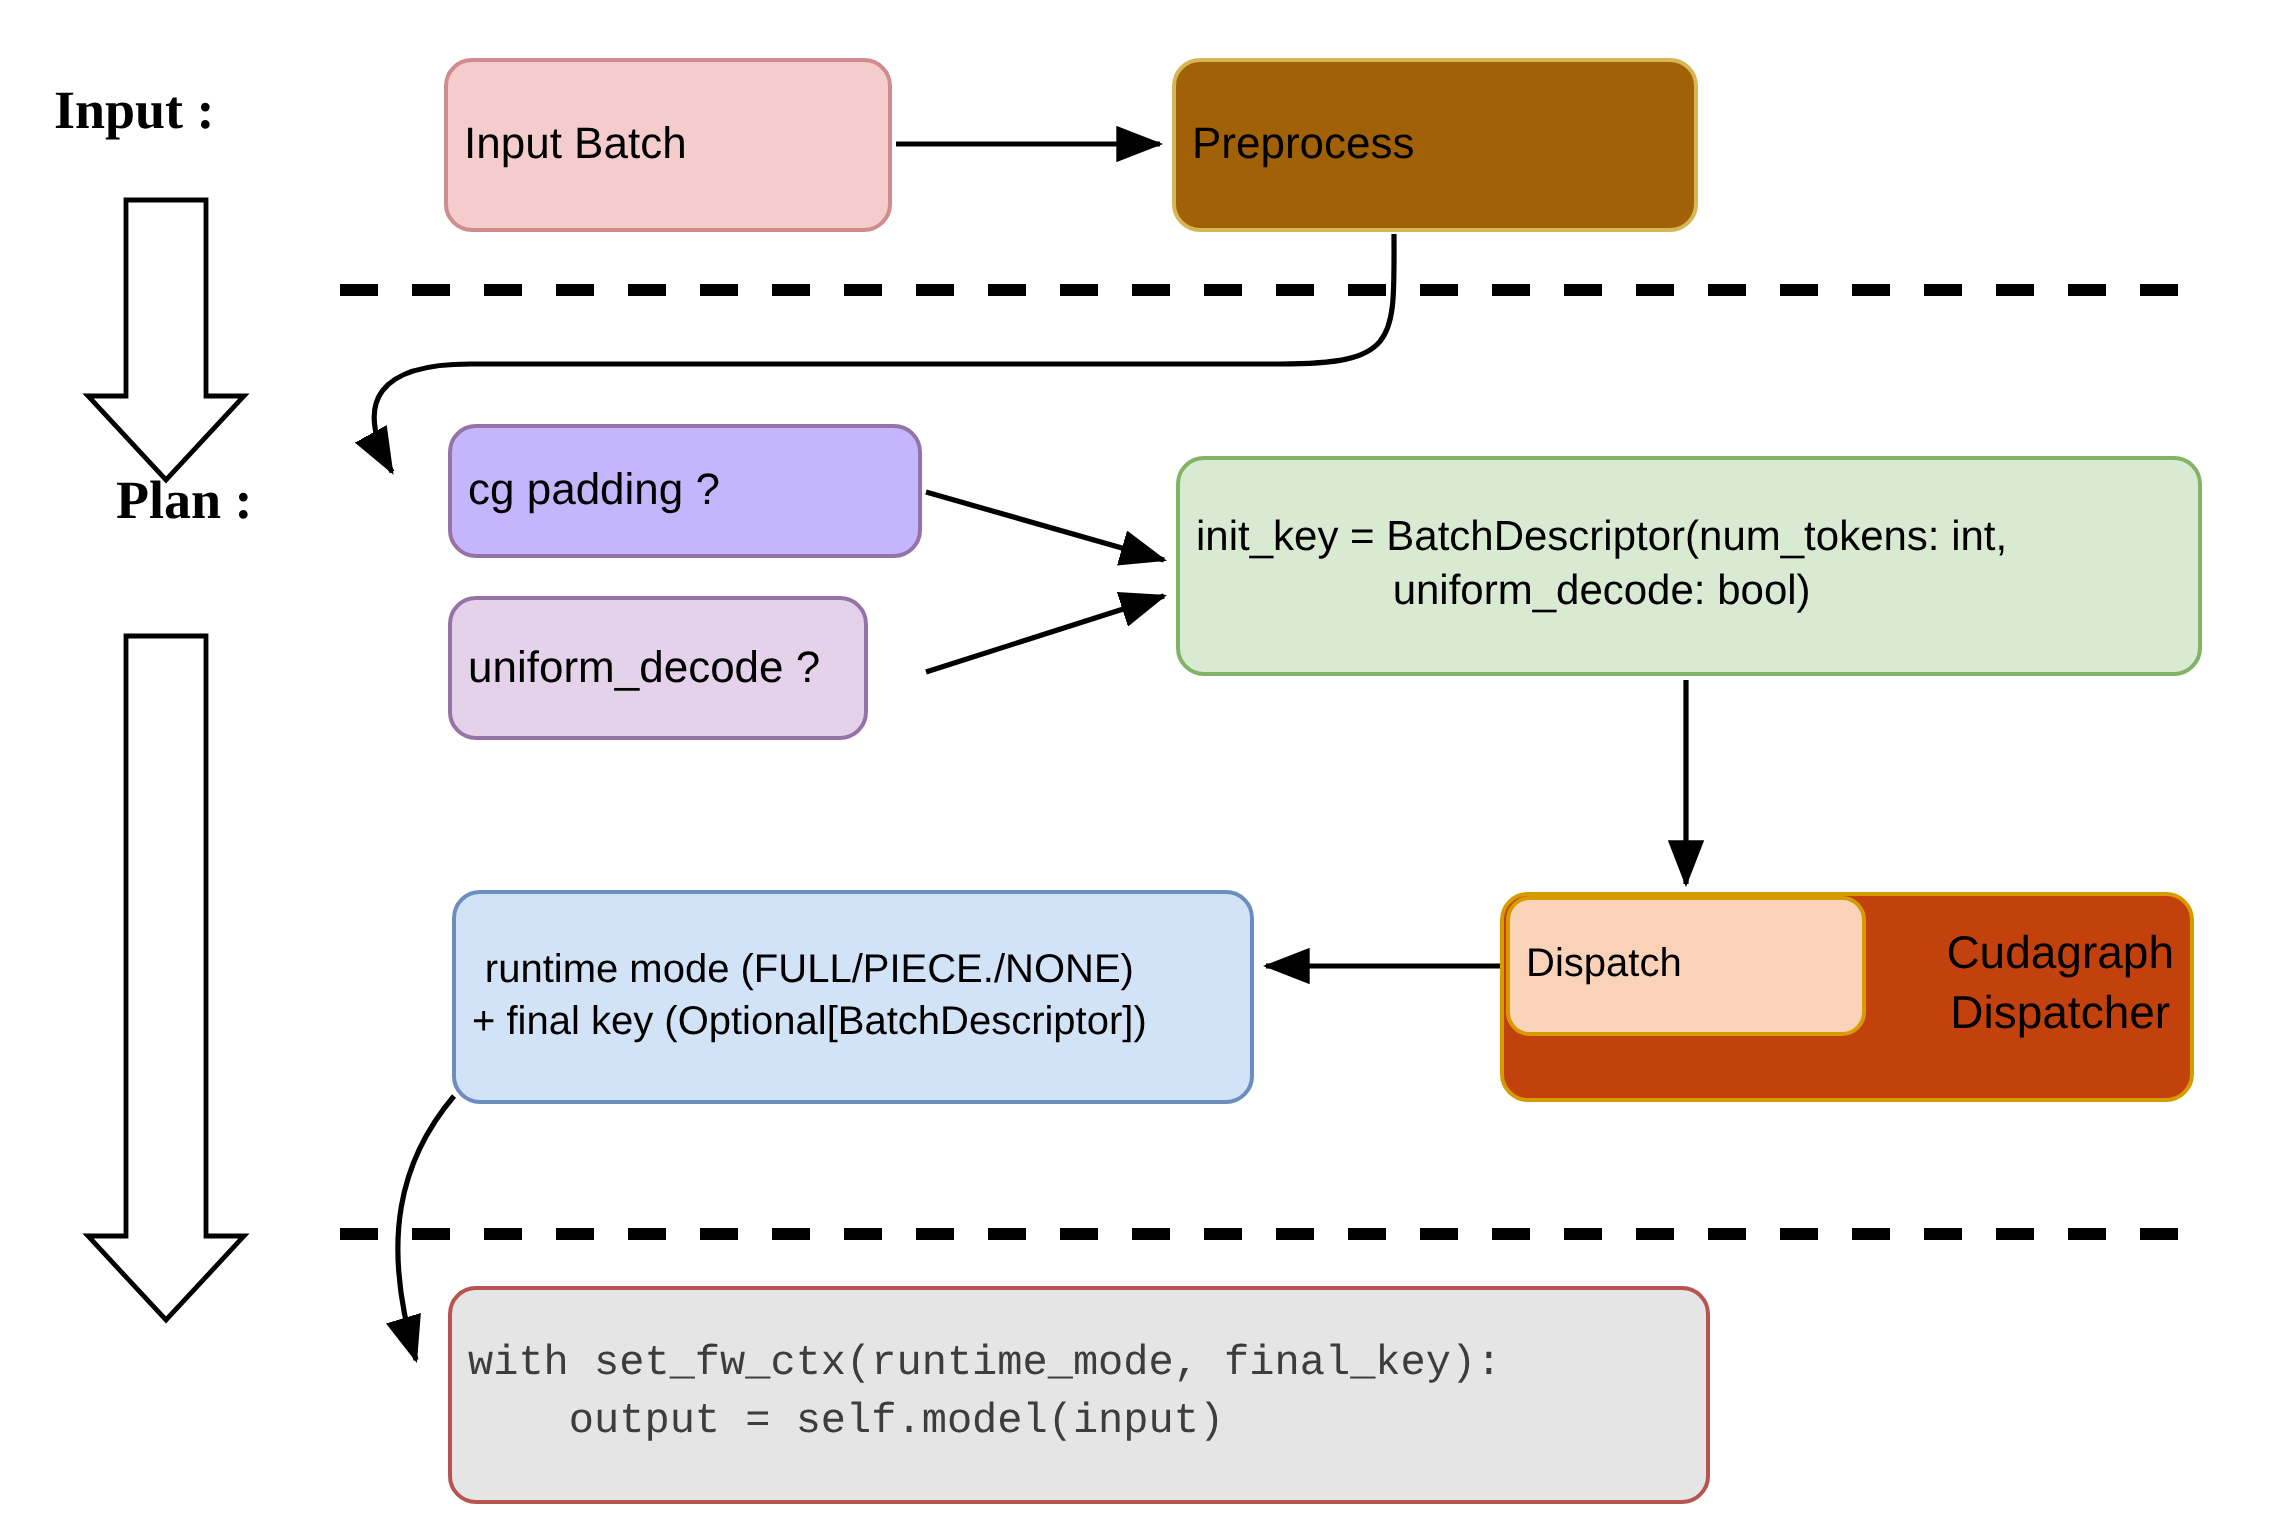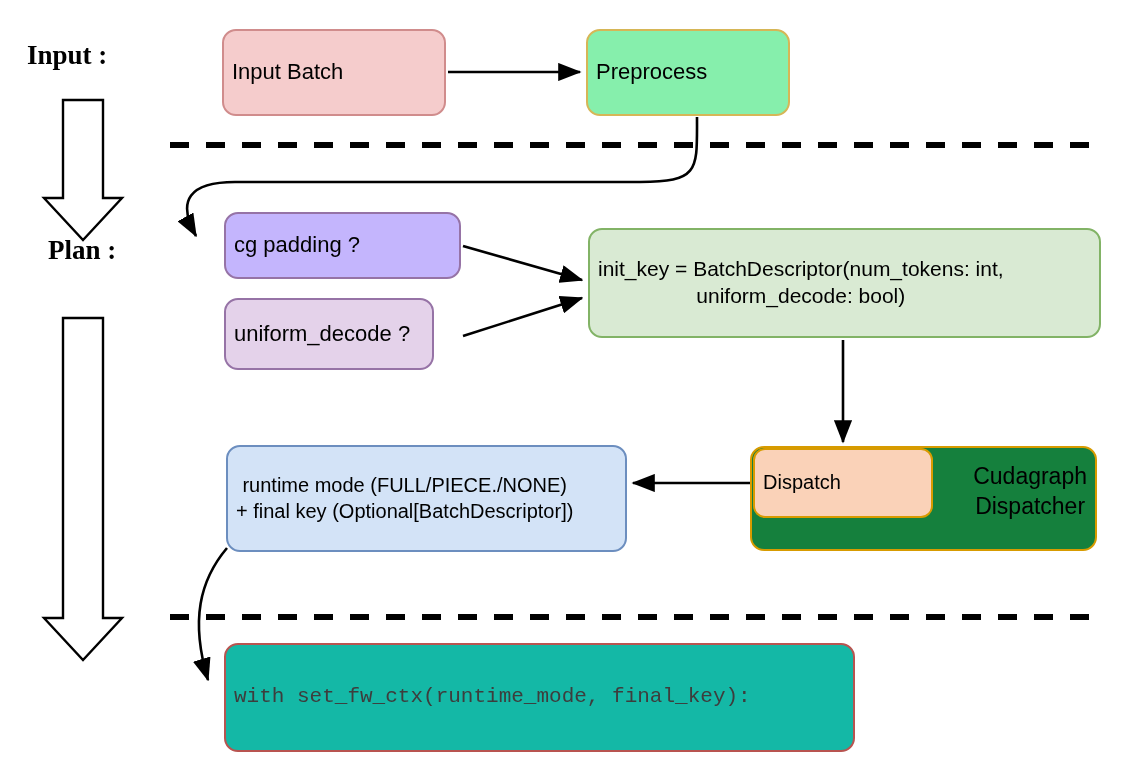--- a/index.html
+++ b/index.html
@@ -49,22 +49,22 @@
     line-height: 1.28;
     padding: 4px 8px;
   }
   .node-input-batch {
     left: 222px; top: 29px; width: 224px; height: 87px;
     background: #f5cccc;
     border-color: #d08c8c;
     font-size: 22px;
   }
   .node-preprocess {
-    left: 586px; top: 29px; width: 204px; height: 87px;
-    background: #86efac;
+    left: 586px; top: 29px; width: 263px; height: 87px;
+    background: #a16207;
     border-color: #d6b656;
     font-size: 22px;
   }
   .node-cg-padding {
     left: 224px; top: 212px; width: 237px; height: 67px;
     background: #c4b5fd;
     border-color: #9673a6;
     font-size: 22px;
   }
   .node-uniform-decode {
@@ -74,21 +74,21 @@
     font-size: 22px;
   }
   .node-init-key {
     left: 588px; top: 228px; width: 513px; height: 110px;
     background: #d9ead3;
     border-color: #82b366;
     font-size: 21px;
   }
   .node-cudagraph-dispatcher {
     left: 750px; top: 446px; width: 347px; height: 105px;
-    background: #15803d;
+    background: #c2410c;
     border-color: #d79b00;
     font-size: 23px;
     align-items: center;
     justify-content: flex-end;
     padding-bottom: 18px;
   }
   .node-dispatch {
     left: 753px; top: 448px; width: 180px; height: 70px;
     background: #fad2b8;
     border-color: #d79b00;
@@ -97,34 +97,34 @@
     z-index: 3;
   }
   .node-runtime-mode {
     left: 226px; top: 445px; width: 401px; height: 107px;
     background: #d3e3f7;
     border-color: #6c8ebf;
     font-size: 20px;
   }
   .node-code {
     left: 224px; top: 643px; width: 631px; height: 109px;
-    background: #14b8a6;
+    background: #e5e5e5;
     border-color: #b85450;
     font-family: "Liberation Mono", monospace;
     font-size: 21px;
     justify-content: flex-start;
     align-items: center;
     text-align: left;
     padding-left: 8px;
     color: #3d3d3d;
     white-space: pre;
     line-height: 1.38;
   }
   .label-input  { left: 27px;  top: 40px; }
-  .label-plan   { left: 48px;  top: 235px; }
+  .label-plan   { left: 58px;  top: 235px; }
   .label-execute{ left: 8px;   top: 675px; }
 </style>
 </head>
 <body>
 
 <div id="canvas">
 
   <svg id="svg-layer" viewBox="0 0 1142 770" xmlns="http://www.w3.org/2000/svg">
     <defs>
       <marker id="arrowhead" markerWidth="9" markerHeight="7" refX="8.4" refY="3.5" orient="auto" markerUnits="strokeWidth">
@@ -195,16 +195,16 @@
   </div>
 
   <div class="node node-runtime-mode">
     <span>
       <span>runtime mode (FULL/PIECE./NONE)</span><br>
       <span>+ final key (Optional[BatchDescriptor])</span>
     </span>
   </div>
 
   <div class="node node-code">
-    <span><span>with set_fw_ctx(runtime_mode, final_key):</span><br></span>
+    <span><span>with set_fw_ctx(runtime_mode, final_key):</span><br><span>    output = self.model(input)</span></span>
   </div>
 
 </div>
 
 </body></html>

